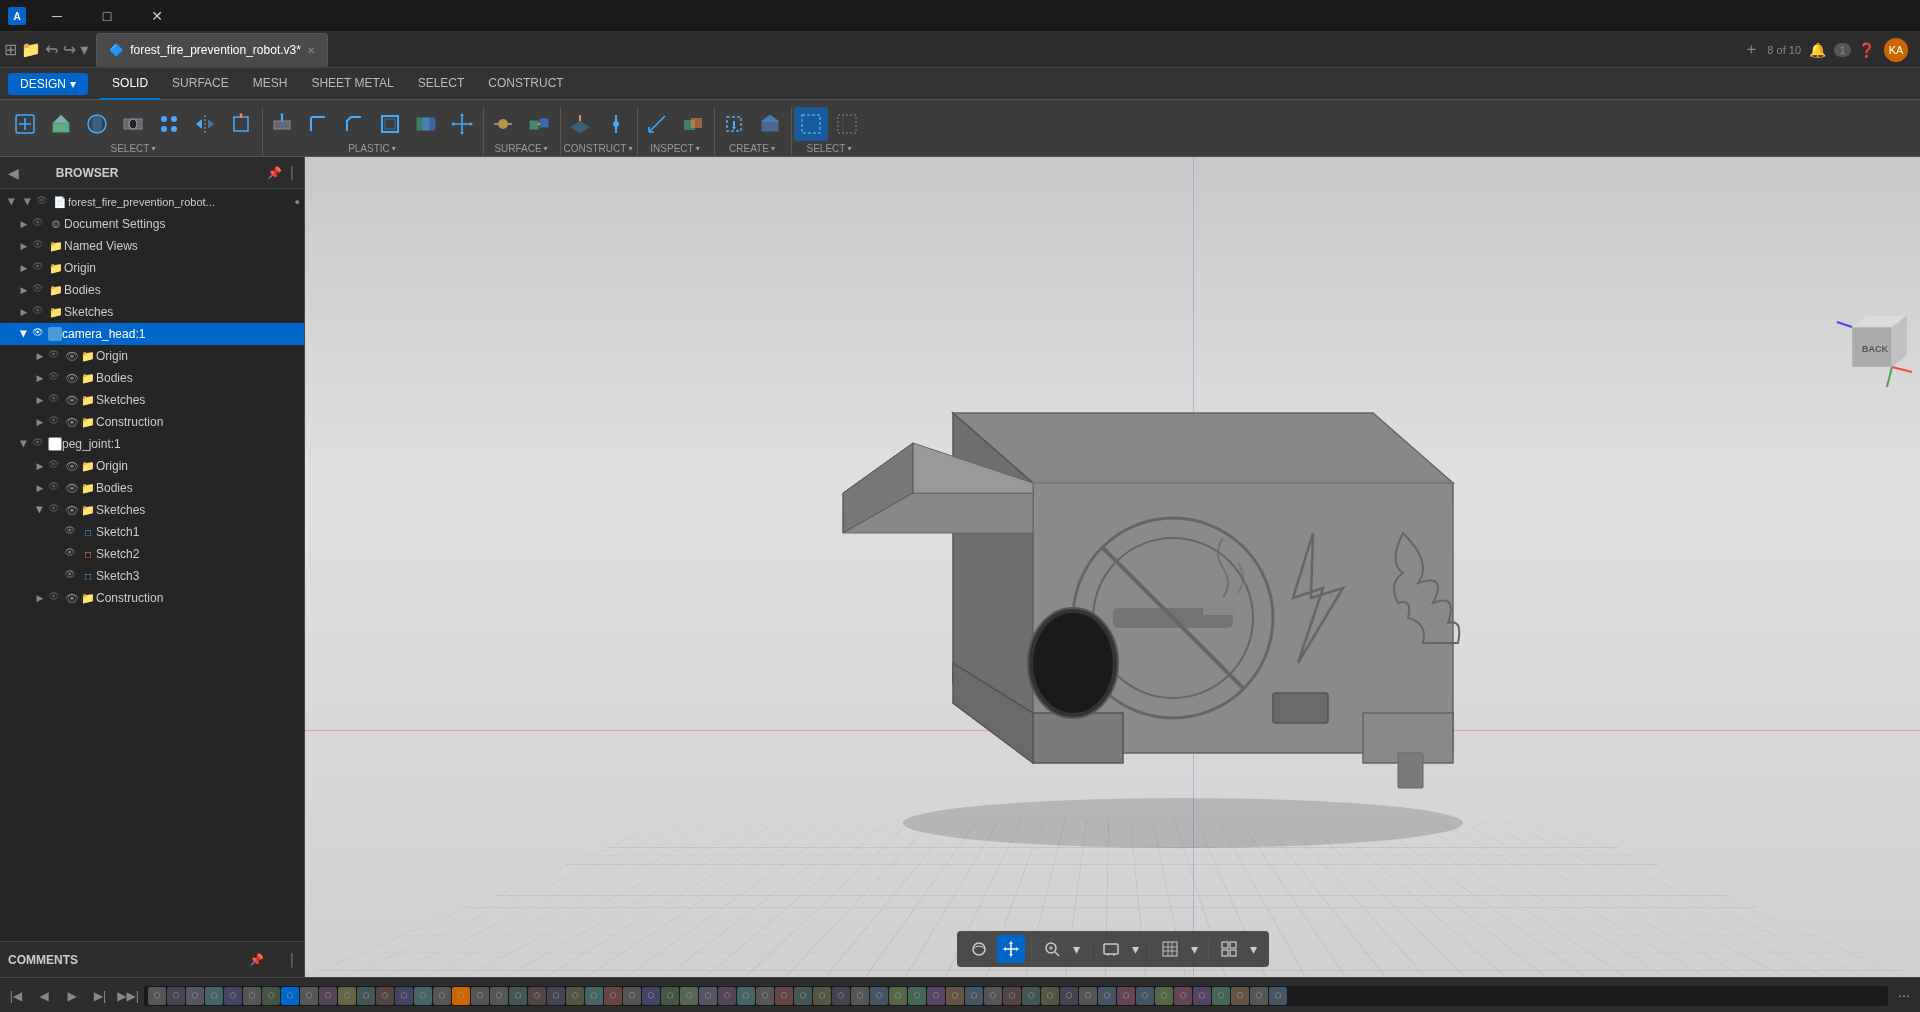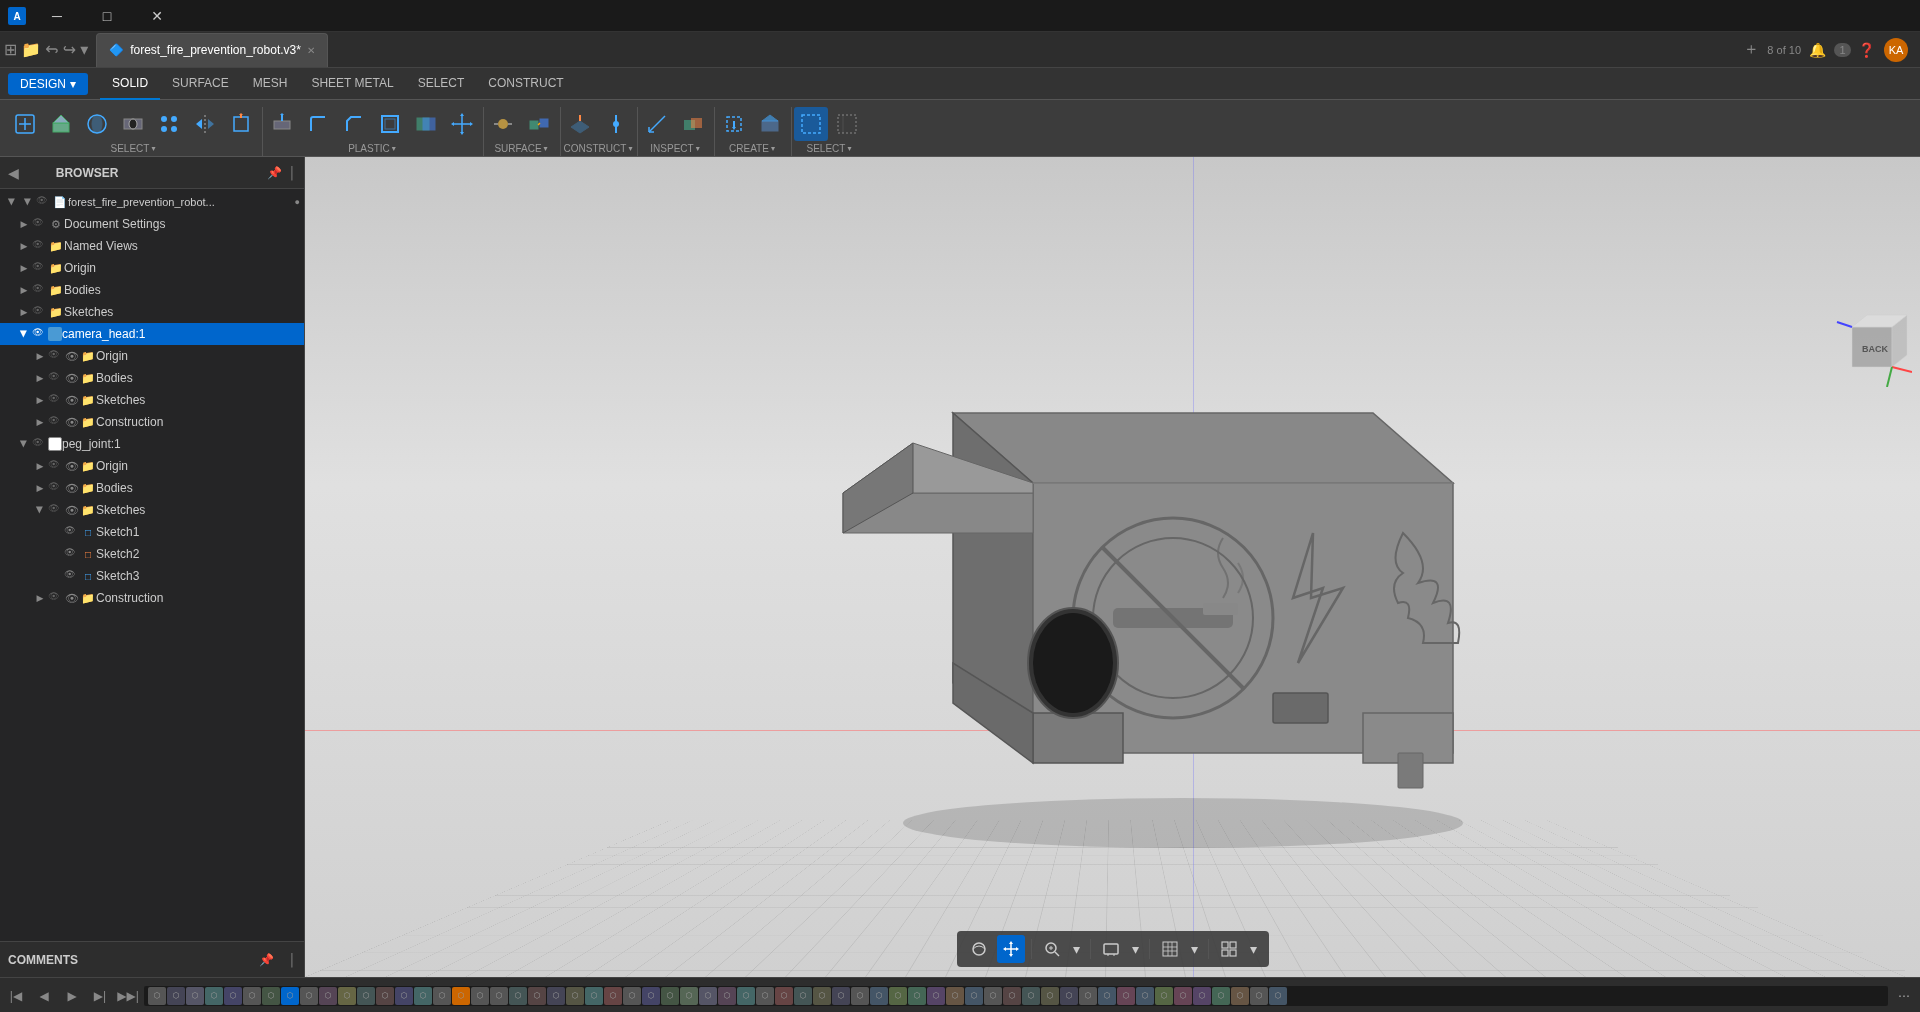--- a/index.html
+++ b/index.html
@@ -147,21 +147,21 @@
       display: flex; align-items: center; gap: 4px; background: rgba(60,60,60,0.9);
       padding: 4px 8px; border-radius: 4px;
     }
     .bt-icon { width: 28px; height: 28px; display: flex; align-items: center; justify-content: center; cursor: pointer; color: #ccc; font-size: 14px; border-radius: 3px; }
     .bt-icon.active { background: #0066cc; color: white; }
     .bt-sep { width: 1px; height: 20px; background: #555; margin: 0 2px; }
 
     
     #comments-panel {
       height: 36px; background: #2d2d2d; border-top: 1px solid #444;
-      display: flex; align-items: center; padding: 0 8px; gap: 14px;
+      display: flex; align-items: center; padding: 0 8px; gap: 24px;
     }
     .comments-title { font-size: 12px; color: #ccc; font-weight: bold; flex: 1; }
 
     
     #bottom-bar {
       width: 100%; height: 36px; background: #2d2d2d; border-top: 1px solid #444;
       display: flex; align-items: center; padding: 0 4px; gap: 4px; overflow: hidden;
     }
     .timeline-btn { width: 24px; height: 24px; display: flex; align-items: center; justify-content: center; cursor: pointer; color: #888; font-size: 12px; border-radius: 2px; }
     .timeline-track { flex: 1; height: 20px; background: #1a1a1a; border-radius: 2px; position: relative; overflow: hidden; display: flex; align-items: center; }

